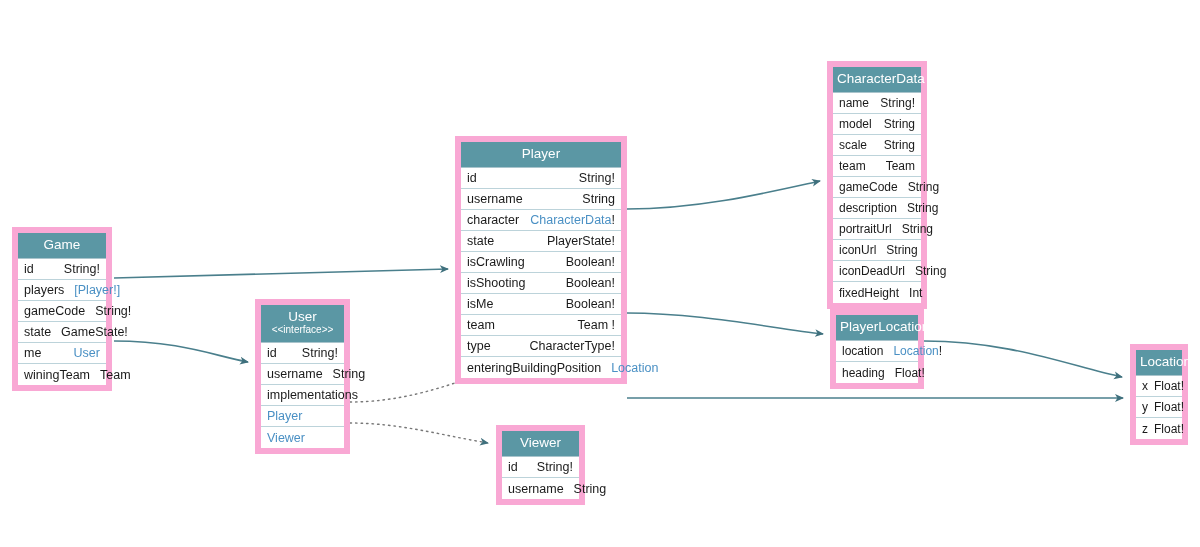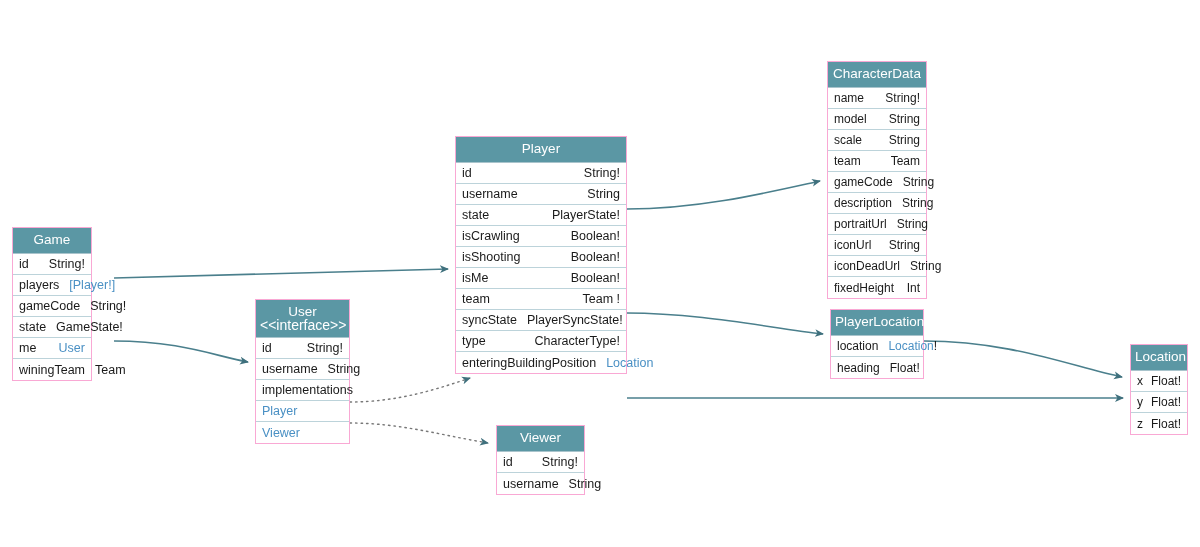--- a/index.html
+++ b/index.html
@@ -18,37 +18,37 @@
   #edges {
     position: absolute;
     left: 0;
     top: 0;
     width: 1200px;
     height: 547px;
     pointer-events: none;
   }
   .entity {
     position: absolute;
-    border: 1px solid #f9a8d4;
+    border: 6px solid #f9a8d4;
     background: #ffffff;
     box-sizing: border-box;
   }
   .ent-header {
     background: #5b97a4;
     color: #ffffff;
     text-align: center;
     font-size: 13.5px;
     line-height: 14px;
     padding: 5px 4px 6px 4px;
     box-sizing: border-box;
     border-bottom: 1px solid #a9c4cc;
   }
   .ent-header .sub {
     display: block;
-    font-size: 14px;
+    font-size: 10px;
     line-height: 12px;
   }
   .row {
     position: relative;
     display: flex;
     align-items: center;
     justify-content: space-between;
     border-bottom: 1px solid #bcd3da;
     font-size: 12.5px;
     color: #1a1a1a;
@@ -65,21 +65,21 @@
   .row.center {
   }
   .row.center .fname { text-align: center; width: 100%; }
   .row.linkrow {
     justify-content: flex-start;
     color: #4a90c4;
   }
   .row.linkrow .fname { color: #4a90c4; }
 
   
-  #ent-game       { left: 12px;   top: 227px; width: 80px; }
+  #ent-game       { left: 12px;   top: 227px; width: 100px; }
   #ent-user       { left: 255px;  top: 299px; width: 95px;  }
   #ent-player     { left: 455px;  top: 136px; width: 172px; }
   #ent-chardata   { left: 827px;  top: 61px;  width: 100px; }
   #ent-playerloc  { left: 830px;  top: 309px; width: 94px;  }
   #ent-location   { left: 1130px; top: 344px; width: 58px;  }
   #ent-viewer     { left: 496px;  top: 425px; width: 89px;  }
 
   #ent-location .row { padding: 0 6px; font-size: 12px; }
   #ent-location .ftype { margin-left: 6px; }
   #ent-playerloc .row { font-size: 12px; }
@@ -171,44 +171,44 @@
     <div class="ent-header">Player</div>
     <div class="row">
       <span class="fname">id</span>
       <span class="ftype">String!</span>
     </div>
     <div class="row">
       <span class="fname">username</span>
       <span class="ftype">String</span>
     </div>
     <div class="row">
+      <span class="fname">character</span>
+      <span class="ftype link">CharacterData<span class="bang">!</span></span>
+    </div>
+    <div class="row">
       <span class="fname">state</span>
       <span class="ftype">PlayerState!</span>
     </div>
     <div class="row">
       <span class="fname">isCrawling</span>
       <span class="ftype">Boolean!</span>
     </div>
     <div class="row">
       <span class="fname">isShooting</span>
       <span class="ftype">Boolean!</span>
     </div>
     <div class="row">
       <span class="fname">isMe</span>
       <span class="ftype">Boolean!</span>
     </div>
     <div class="row">
       <span class="fname">team</span>
       <span class="ftype">Team !</span>
     </div>
     <div class="row">
-      <span class="fname">syncState</span>
-      <span class="ftype">PlayerSyncState!</span>
-    </div>
-    <div class="row">
       <span class="fname">type</span>
       <span class="ftype">CharacterType!</span>
     </div>
     <div class="row">
       <span class="fname">enteringBuildingPosition</span>
       <span class="ftype link">Location</span>
     </div>
   </div>
 
   <div class="entity" id="ent-chardata">

